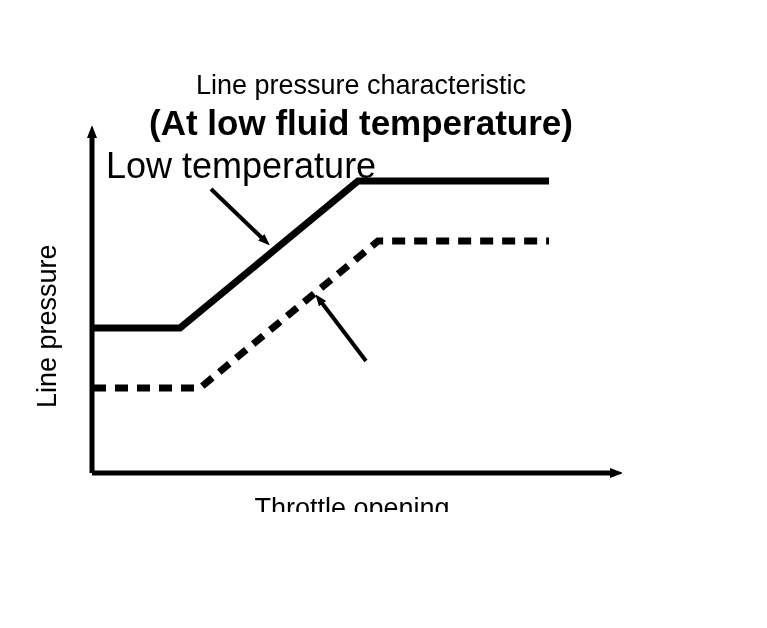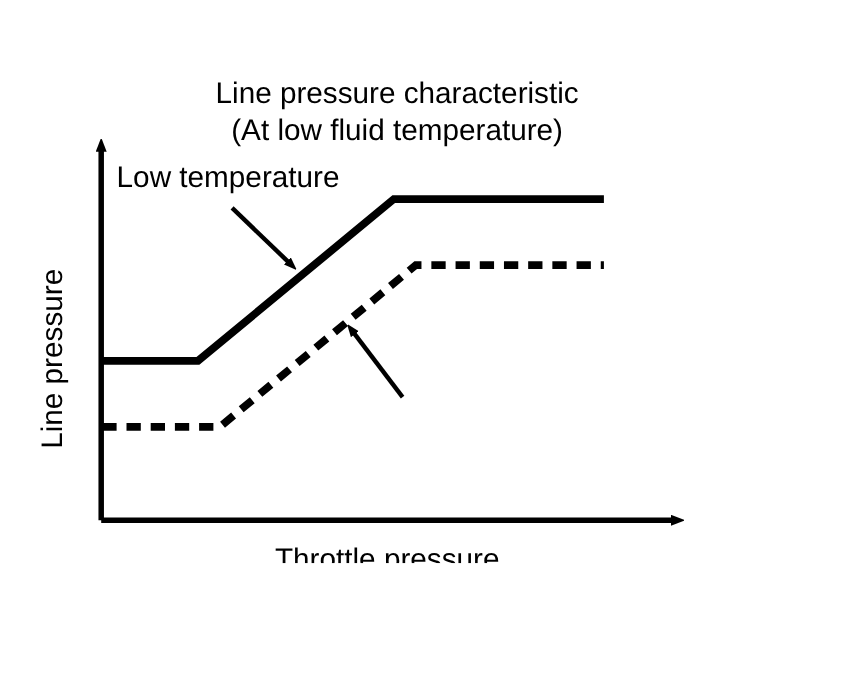--- a/index.html
+++ b/index.html
@@ -40,26 +40,27 @@
     top: 72px;
     width: 722px;
     text-align: center;
     font-size: 27px;
   }
   #chart-title-line2 {
     left: 0;
     top: 105px;
     width: 722px;
     text-align: center;
-    font-size: 27px;
+    font-size: 35px;
+    font-weight: bold;
   }
   #series-label-low {
     left: 106px;
     top: 148px;
-    font-size: 27px;
+    font-size: 36px;
   }
   #series-label-normal {
     left: 262px;
     top: 362px;
     font-size: 27px;
   }
   #axis-label-x {
     left: 92px;
     top: 495px;
     width: 520px;
@@ -108,18 +109,18 @@
     <line x1="366" y1="361" x2="322" y2="303" stroke="#000000" stroke-width="4" marker-end="url(#arrowhead-anno)"></line>
   </svg>
 
   <div class="chart-text" id="chart-title-line1">Line pressure characteristic</div>
 
   <div class="chart-text" id="chart-title-line2">(At low fluid temperature)</div>
 
   <div class="chart-text" id="series-label-low">Low temperature</div>
 
 
-  <div class="chart-text" id="axis-label-x">Throttle pressure</div>
+  <div class="chart-text" id="axis-label-x">Throttle opening</div>
 
   <div class="chart-text" id="axis-label-y">Line pressure</div>
 
 
 </div>
 
 </body></html>

